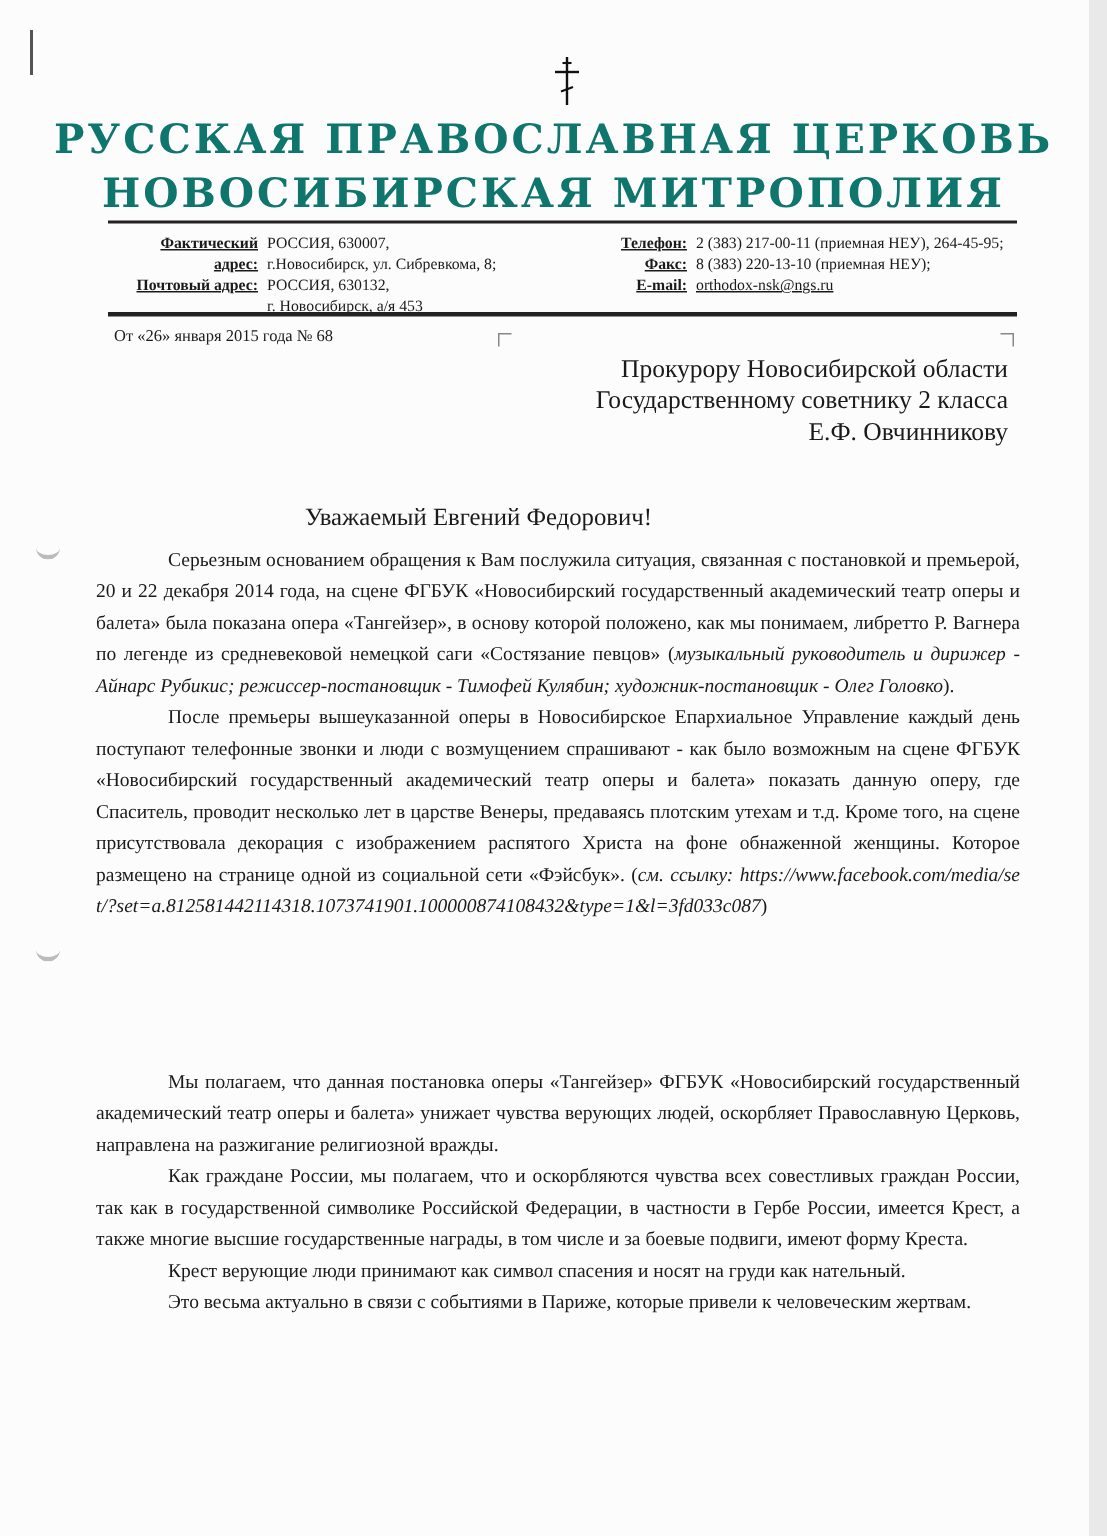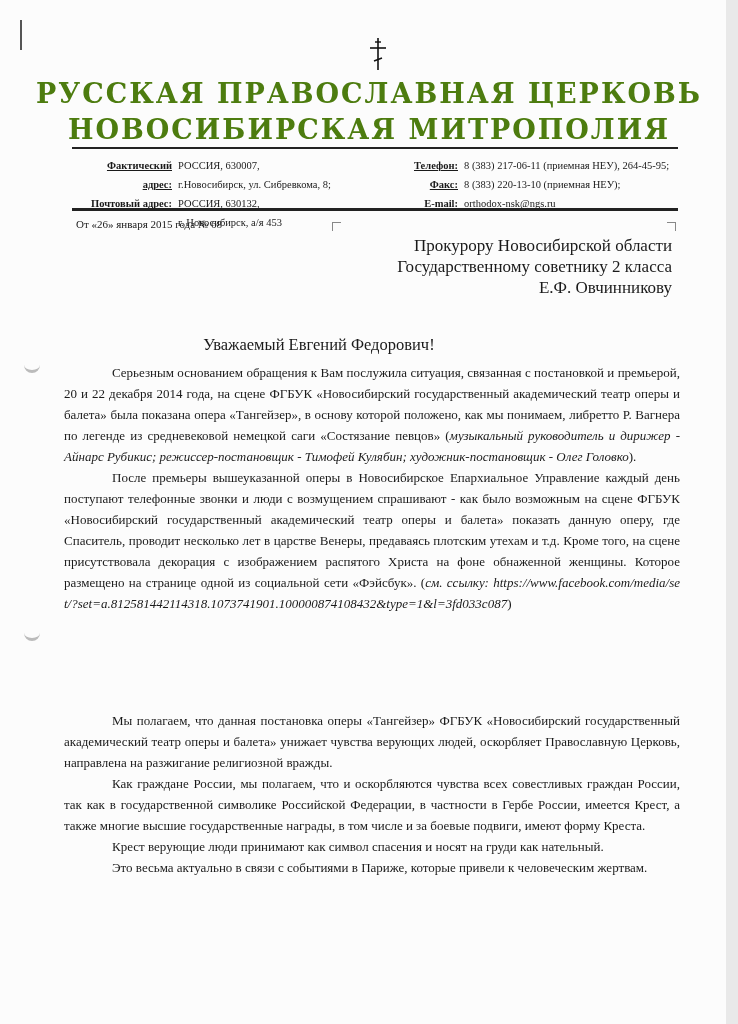--- a/index.html
+++ b/index.html
@@ -4,23 +4,23 @@
 <style>
   html, body { margin:0; padding:0; }
   body { width:738px; height:1024px; background:#fdfdfd; position:relative; overflow:hidden;
          font-family:"Liberation Serif", serif; color:#1a1a1a; }
   .page { position:absolute; left:0; top:0; width:738px; height:1024px; background:#fcfcfc; }
   .right-edge { position:absolute; right:0; top:0; width:12px; height:1024px; background:#e9e9e9; }
   .staple { position:absolute; left:20px; top:20px; width:2px; height:30px; background:#555; }
   .punch { position:absolute; left:24px; width:16px; height:10px; border-bottom:3px solid #bbb; border-radius:0 0 10px 10px; }
   .cross { position:absolute; left:368px; top:38px; width:20px; height:32px; }
   .lh-title { position:absolute; left:0; width:738px; text-align:center; font-family:"DejaVu Serif", serif;
-              font-weight:bold; font-size:27px; letter-spacing:2px; color:#4d7c0f; }
+              font-weight:bold; font-size:27px; letter-spacing:2px; color:#0f766e; }
   .rule { position:absolute; left:72px; width:606px; height:2px; background:#222; }
-  .addr { position:absolute; font-size:10.5px; line-height:19px; }
+  .addr { position:absolute; font-size:10.5px; line-height:14px; }
   .addr-label { font-weight:bold; text-decoration:underline; }
   .addr-row { display:flex; }
   .addr-l { text-align:right; padding-right:6px; }
   .date-line { position:absolute; left:76px; top:218px; font-size:11px; }
   .corner { position:absolute; width:8px; height:8px; border-color:#888; border-style:solid; }
   .recipient { position:absolute; right:66px; top:235px; text-align:right; font-size:17px; line-height:21px; }
   .salutation { position:absolute; left:0; width:638px; top:335px; text-align:center; font-size:16.5px; }
   .body { position:absolute; left:64px; width:616px; font-size:13px; line-height:21px; text-align:justify; }
   .body p { margin:0; text-indent:48px; }
   .it { font-style:italic; }
@@ -58,21 +58,21 @@
       <div>
         <div>РОССИЯ,  630132,</div>
         <div>г. Новосибирск, а/я  453</div>
       </div>
     </div>
   </div>
 
   <div class="addr" style="left:410px; top:156px;font-family:Liberation Serif, serif;">
     <div class="addr-row">
         <div class="addr-l" style="width:48px"><span class="addr-label">Телефон:</span></div>
-        <div>8 (383) 217-06-11 (приемная НЕУ), 264-45-95;</div>
+        <div>2 (383) 217-00-11 (приемная НЕУ), 264-45-95;</div>
       </div>
     <div class="addr-row">
         <div class="addr-l" style="width:48px"><span class="addr-label">Факс:</span></div>
         <div>8 (383) 220-13-10 (приемная НЕУ);</div>
       </div>
     <div class="addr-row">
         <div class="addr-l" style="width:48px"><span class="addr-label">E-mail:</span></div>
         <div style="text-decoration:underline">orthodox-nsk@ngs.ru</div>
       </div>
   </div>

